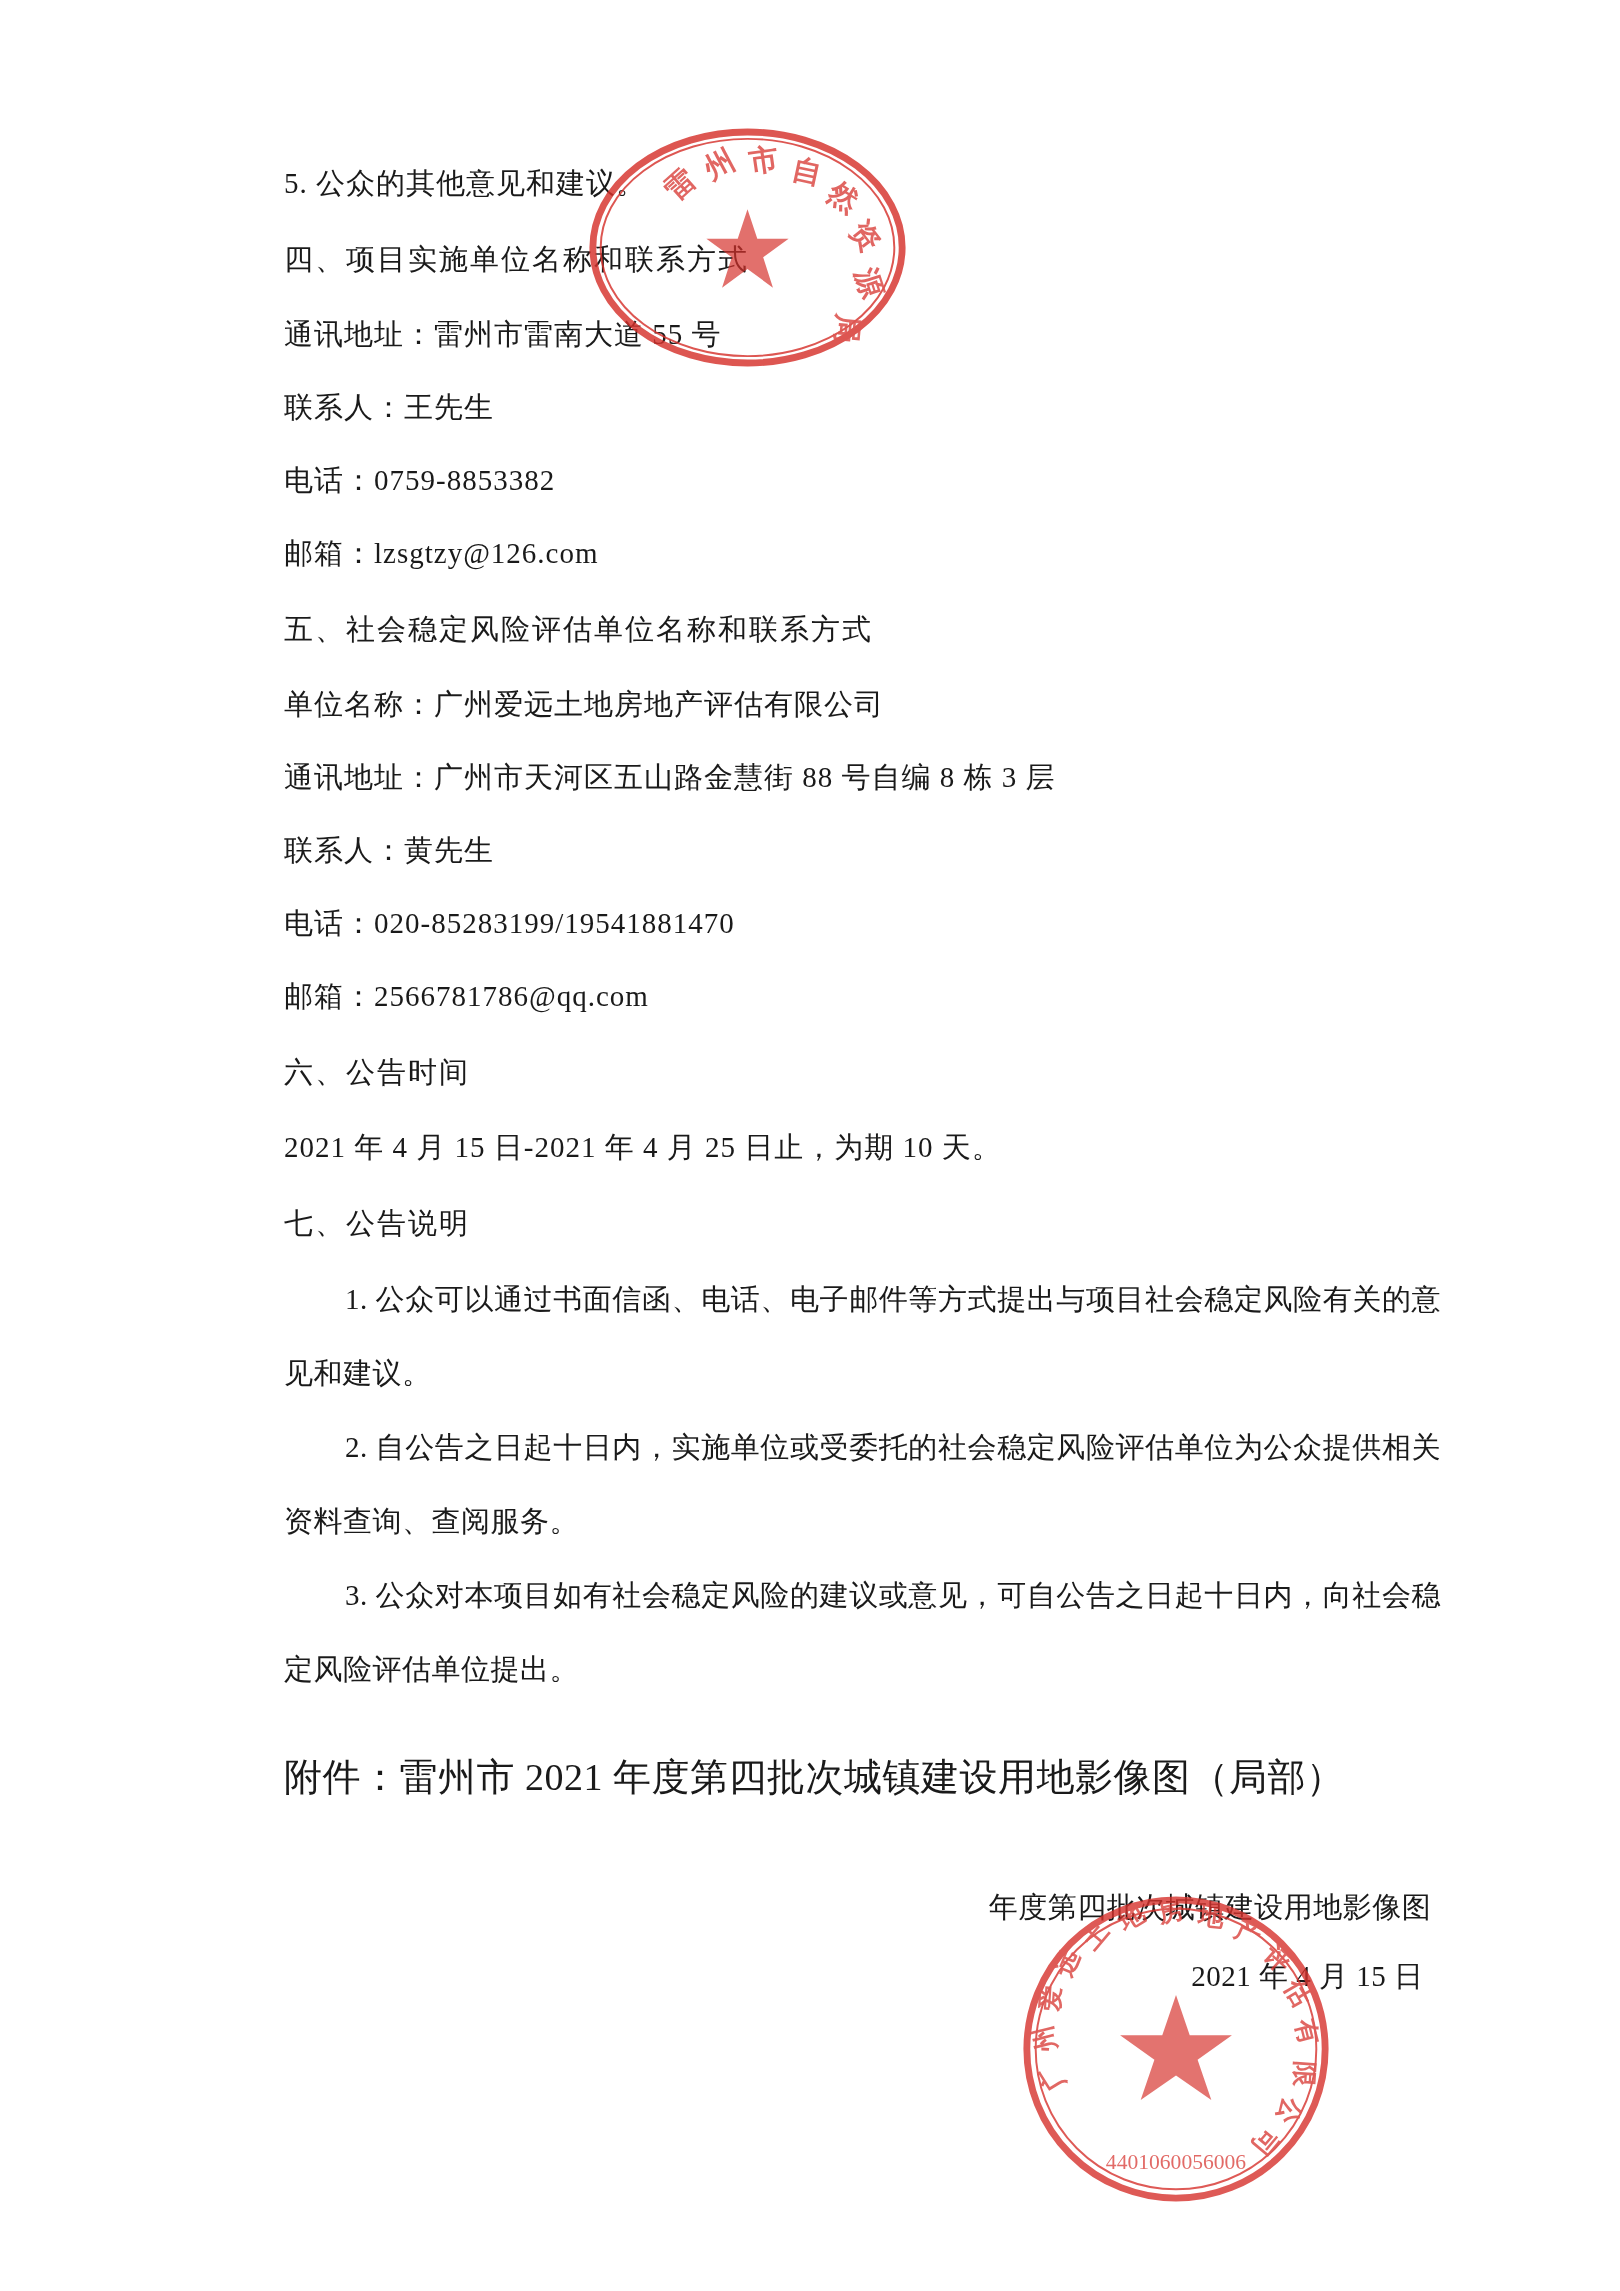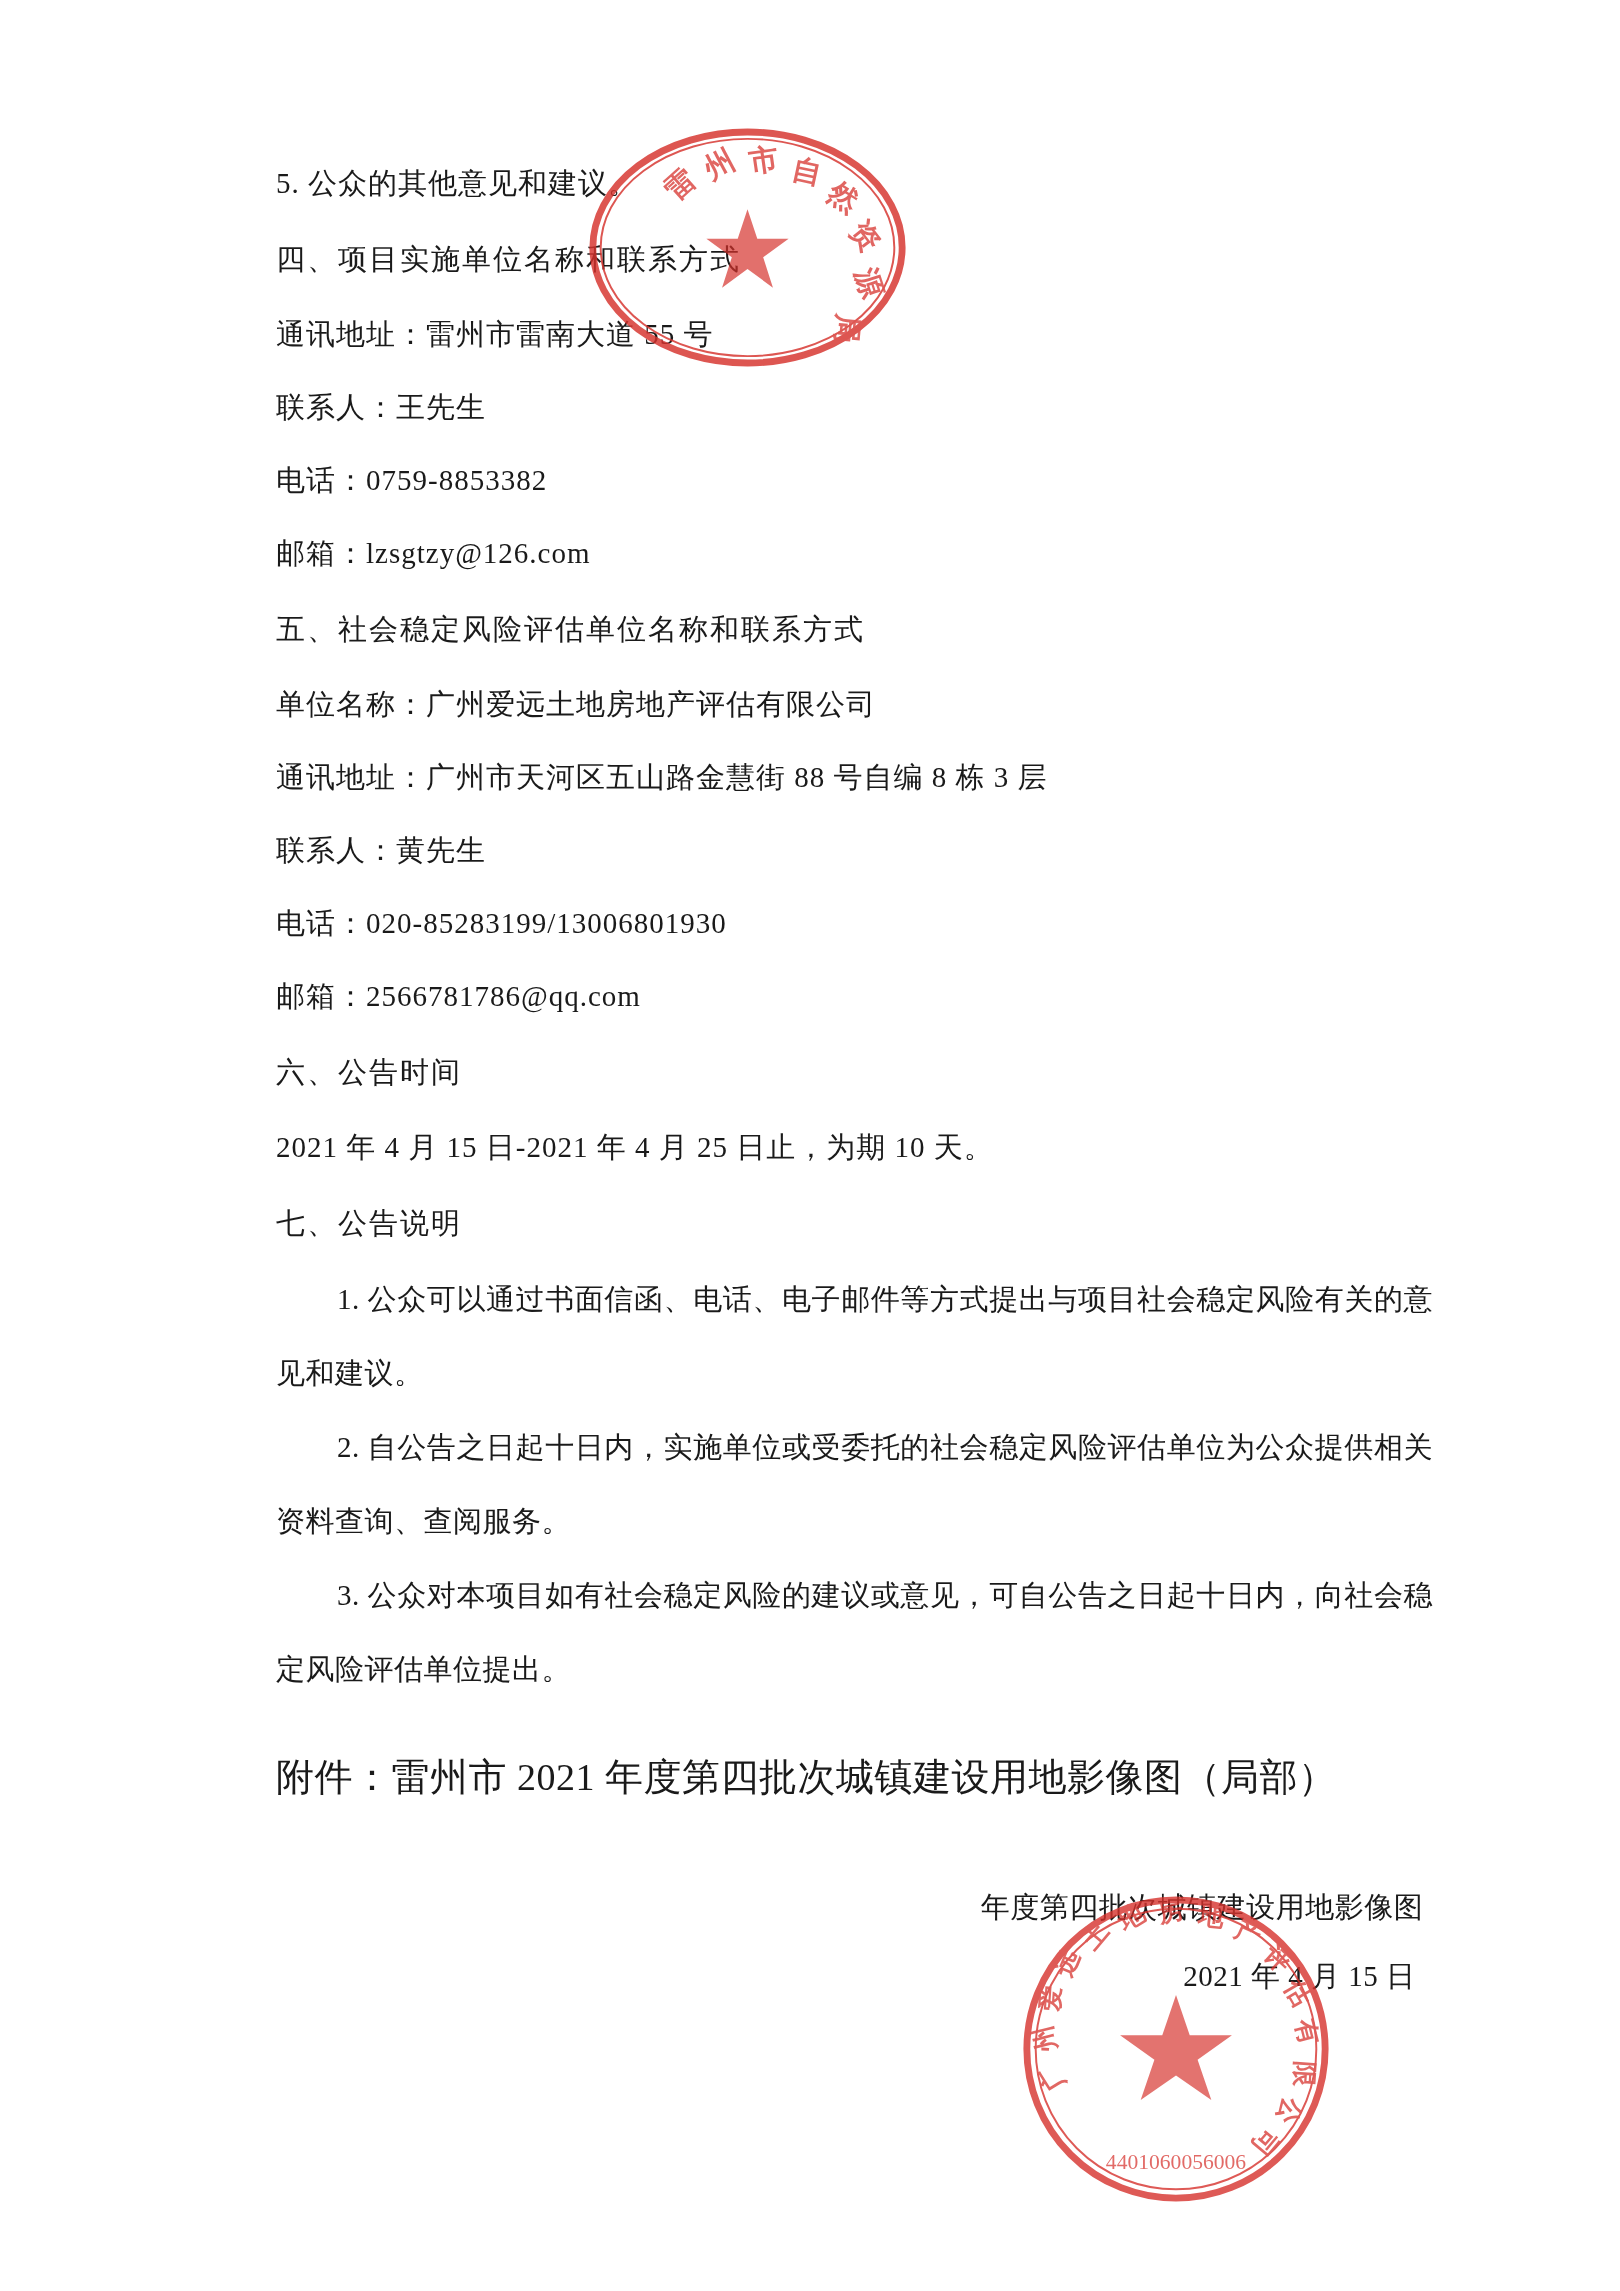--- a/index.html
+++ b/index.html
@@ -12,21 +12,21 @@
     width: 1620px;
     height: 2292px;
     background: #ffffff;
     margin: 0 auto;
     overflow: hidden;
     font-family: "Liberation Serif", "DejaVu Serif", serif;
     color: #1a1a1a;
   }
   .content {
     position: absolute;
-    left: 276px;
+    left: 284px;
     top: 147px;
     width: 1157px;
   }
   .line {
     font-size: 29px;
     line-height: 73px;
     letter-spacing: 1px;
     white-space: nowrap;
   }
   .heading {
@@ -101,21 +101,21 @@
     <div class="heading">四、项目实施单位名称和联系方式</div>
     <div class="line">通讯地址：雷州市雷南大道 55 号</div>
     <div class="line">联系人：王先生</div>
     <div class="line">电话：0759-8853382</div>
     <div class="line">邮箱：lzsgtzy@126.com</div>
 
     <div class="heading">五、社会稳定风险评估单位名称和联系方式</div>
     <div class="line">单位名称：广州爱远土地房地产评估有限公司</div>
     <div class="line">通讯地址：广州市天河区五山路金慧街 88 号自编 8 栋 3 层</div>
     <div class="line">联系人：黄先生</div>
-    <div class="line">电话：020-85283199/13006801930</div>
+    <div class="line">电话：020-85283199/19541881470</div>
     <div class="line">邮箱：2566781786@qq.com</div>
 
     <div class="heading">六、公告时间</div>
     <div class="line">2021 年 4 月 15 日-2021 年 4 月 25 日止，为期 10 天。</div>
 
     <div class="heading">七、公告说明</div>
     <div class="para"><span class="ind"></span><span>1. 公众可以通过书面信函、电话、电子邮件等方式提出与项目社会稳定风险有关的意见和建议。</span></div>
     <div class="para"><span class="ind"></span><span>2. 自公告之日起十日内，实施单位或受委托的社会稳定风险评估单位为公众提供相关资料查询、查阅服务。</span></div>
     <div class="para"><span class="ind"></span><span>3. 公众对本项目如有社会稳定风险的建议或意见，可自公告之日起十日内，向社会稳定风险评估单位提出。</span></div>
 

